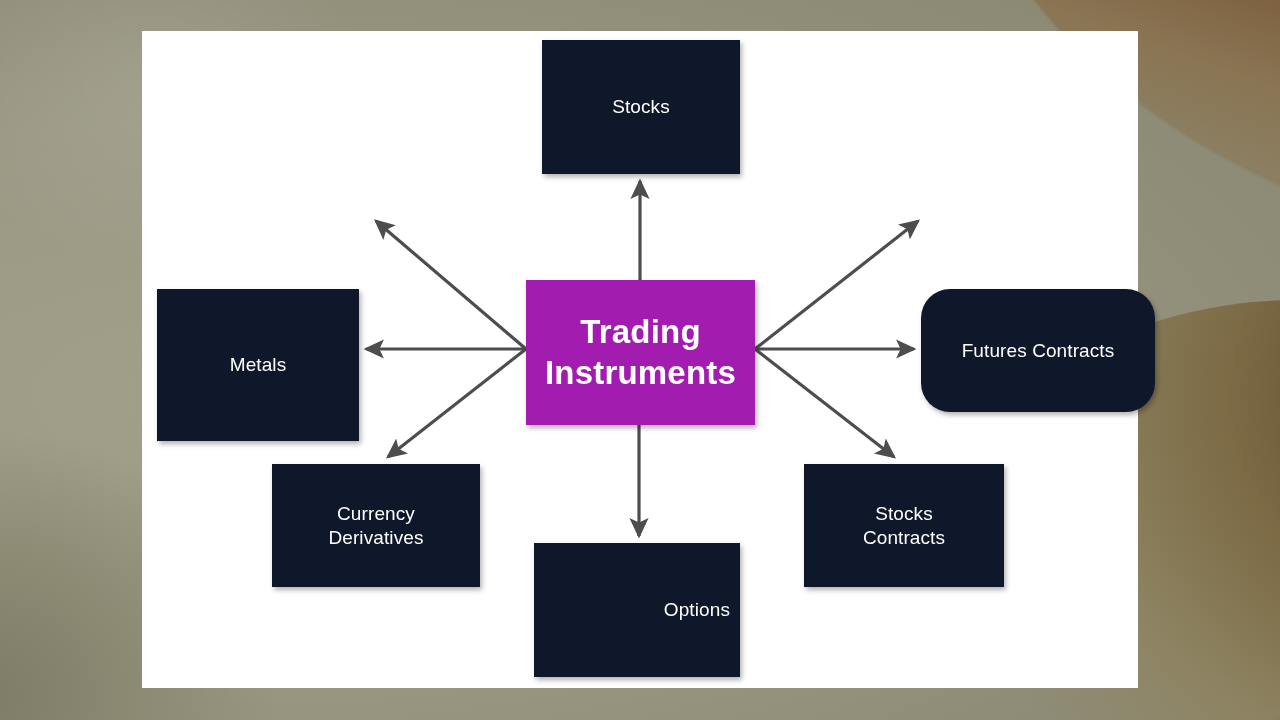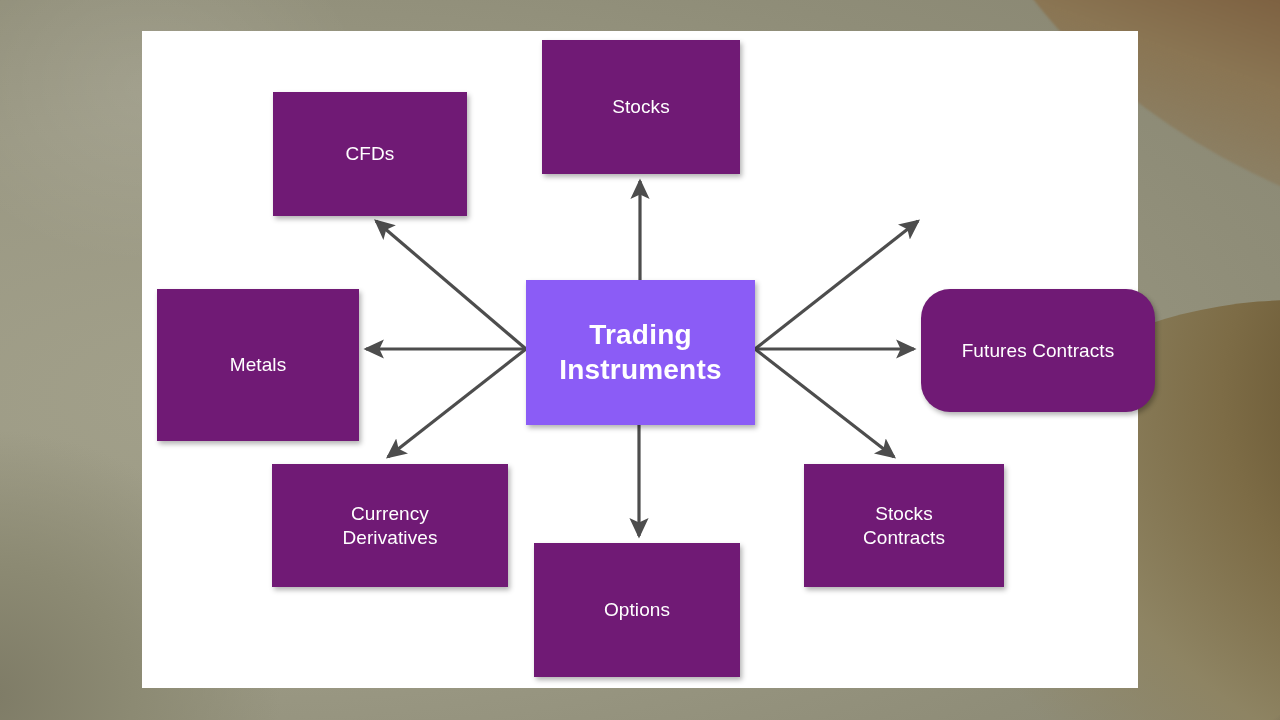--- a/index.html
+++ b/index.html
@@ -53,23 +53,23 @@
   #arrows{position:absolute;left:0;top:0;width:996px;height:657px;}
 
   .node{
     position:absolute;
     display:flex;align-items:center;justify-content:center;
     text-align:center;
     color:#ffffff;
     box-shadow:2px 3px 5px rgba(0,0,0,.30);
     line-height:1.22;
   }
-  .node.navy{background:#701a75;font-size:19px;font-weight:400;letter-spacing:.1px;}
+  .node.navy{background:#0f172a;font-size:19px;font-weight:400;letter-spacing:.1px;}
   .node.center{
-    background:#8b5cf6;font-size:28px;font-weight:700;letter-spacing:.2px;
+    background:#a21caf;font-size:33px;font-weight:700;letter-spacing:.2px;
   }
   .node span{display:block;padding:0 10px;white-space:pre-line;}
 </style>
 </head>
 <body>
 
 <div id="bg">
   <div class="bg-base"></div>
   <div class="bg-sheen"></div>
   <div class="bg-bl"></div>
@@ -109,41 +109,38 @@
 
     <div class="node center" id="node-center" style="left:384px;top:249px;width:229px;height:145px;">
       <span>Trading
 Instruments</span>
     </div>
 
     <div class="node navy" style="left:400px;top:9px;width:198px;height:134px;">
       <span>Stocks</span>
     </div>
 
-    <div class="node navy" style="left:131px;top:61px;width:194px;height:124px;">
-      <span>CFDs</span>
-    </div>
 
 
     <div class="node navy" style="left:15px;top:258px;width:202px;height:152px;">
       <span>Metals</span>
     </div>
 
     <div class="node navy" style="left:779px;top:258px;width:234px;height:123px;border-radius:29px;">
       <span>Futures Contracts</span>
     </div>
 
-    <div class="node navy" style="left:130px;top:433px;width:236px;height:123px;">
+    <div class="node navy" style="left:130px;top:433px;width:208px;height:123px;">
       <span>Currency
 Derivatives</span>
     </div>
 
     <div class="node navy" style="left:662px;top:433px;width:200px;height:123px;">
       <span>Stocks
 Contracts</span>
     </div>
 
-    <div class="node navy" style="left:392px;top:512px;width:206px;height:134px;">
+    <div class="node navy" style="left:392px;top:512px;width:206px;height:134px;justify-content:flex-end;">
       <span>Options</span>
     </div>
 
   </div>
 </div>
 
 </body></html>

